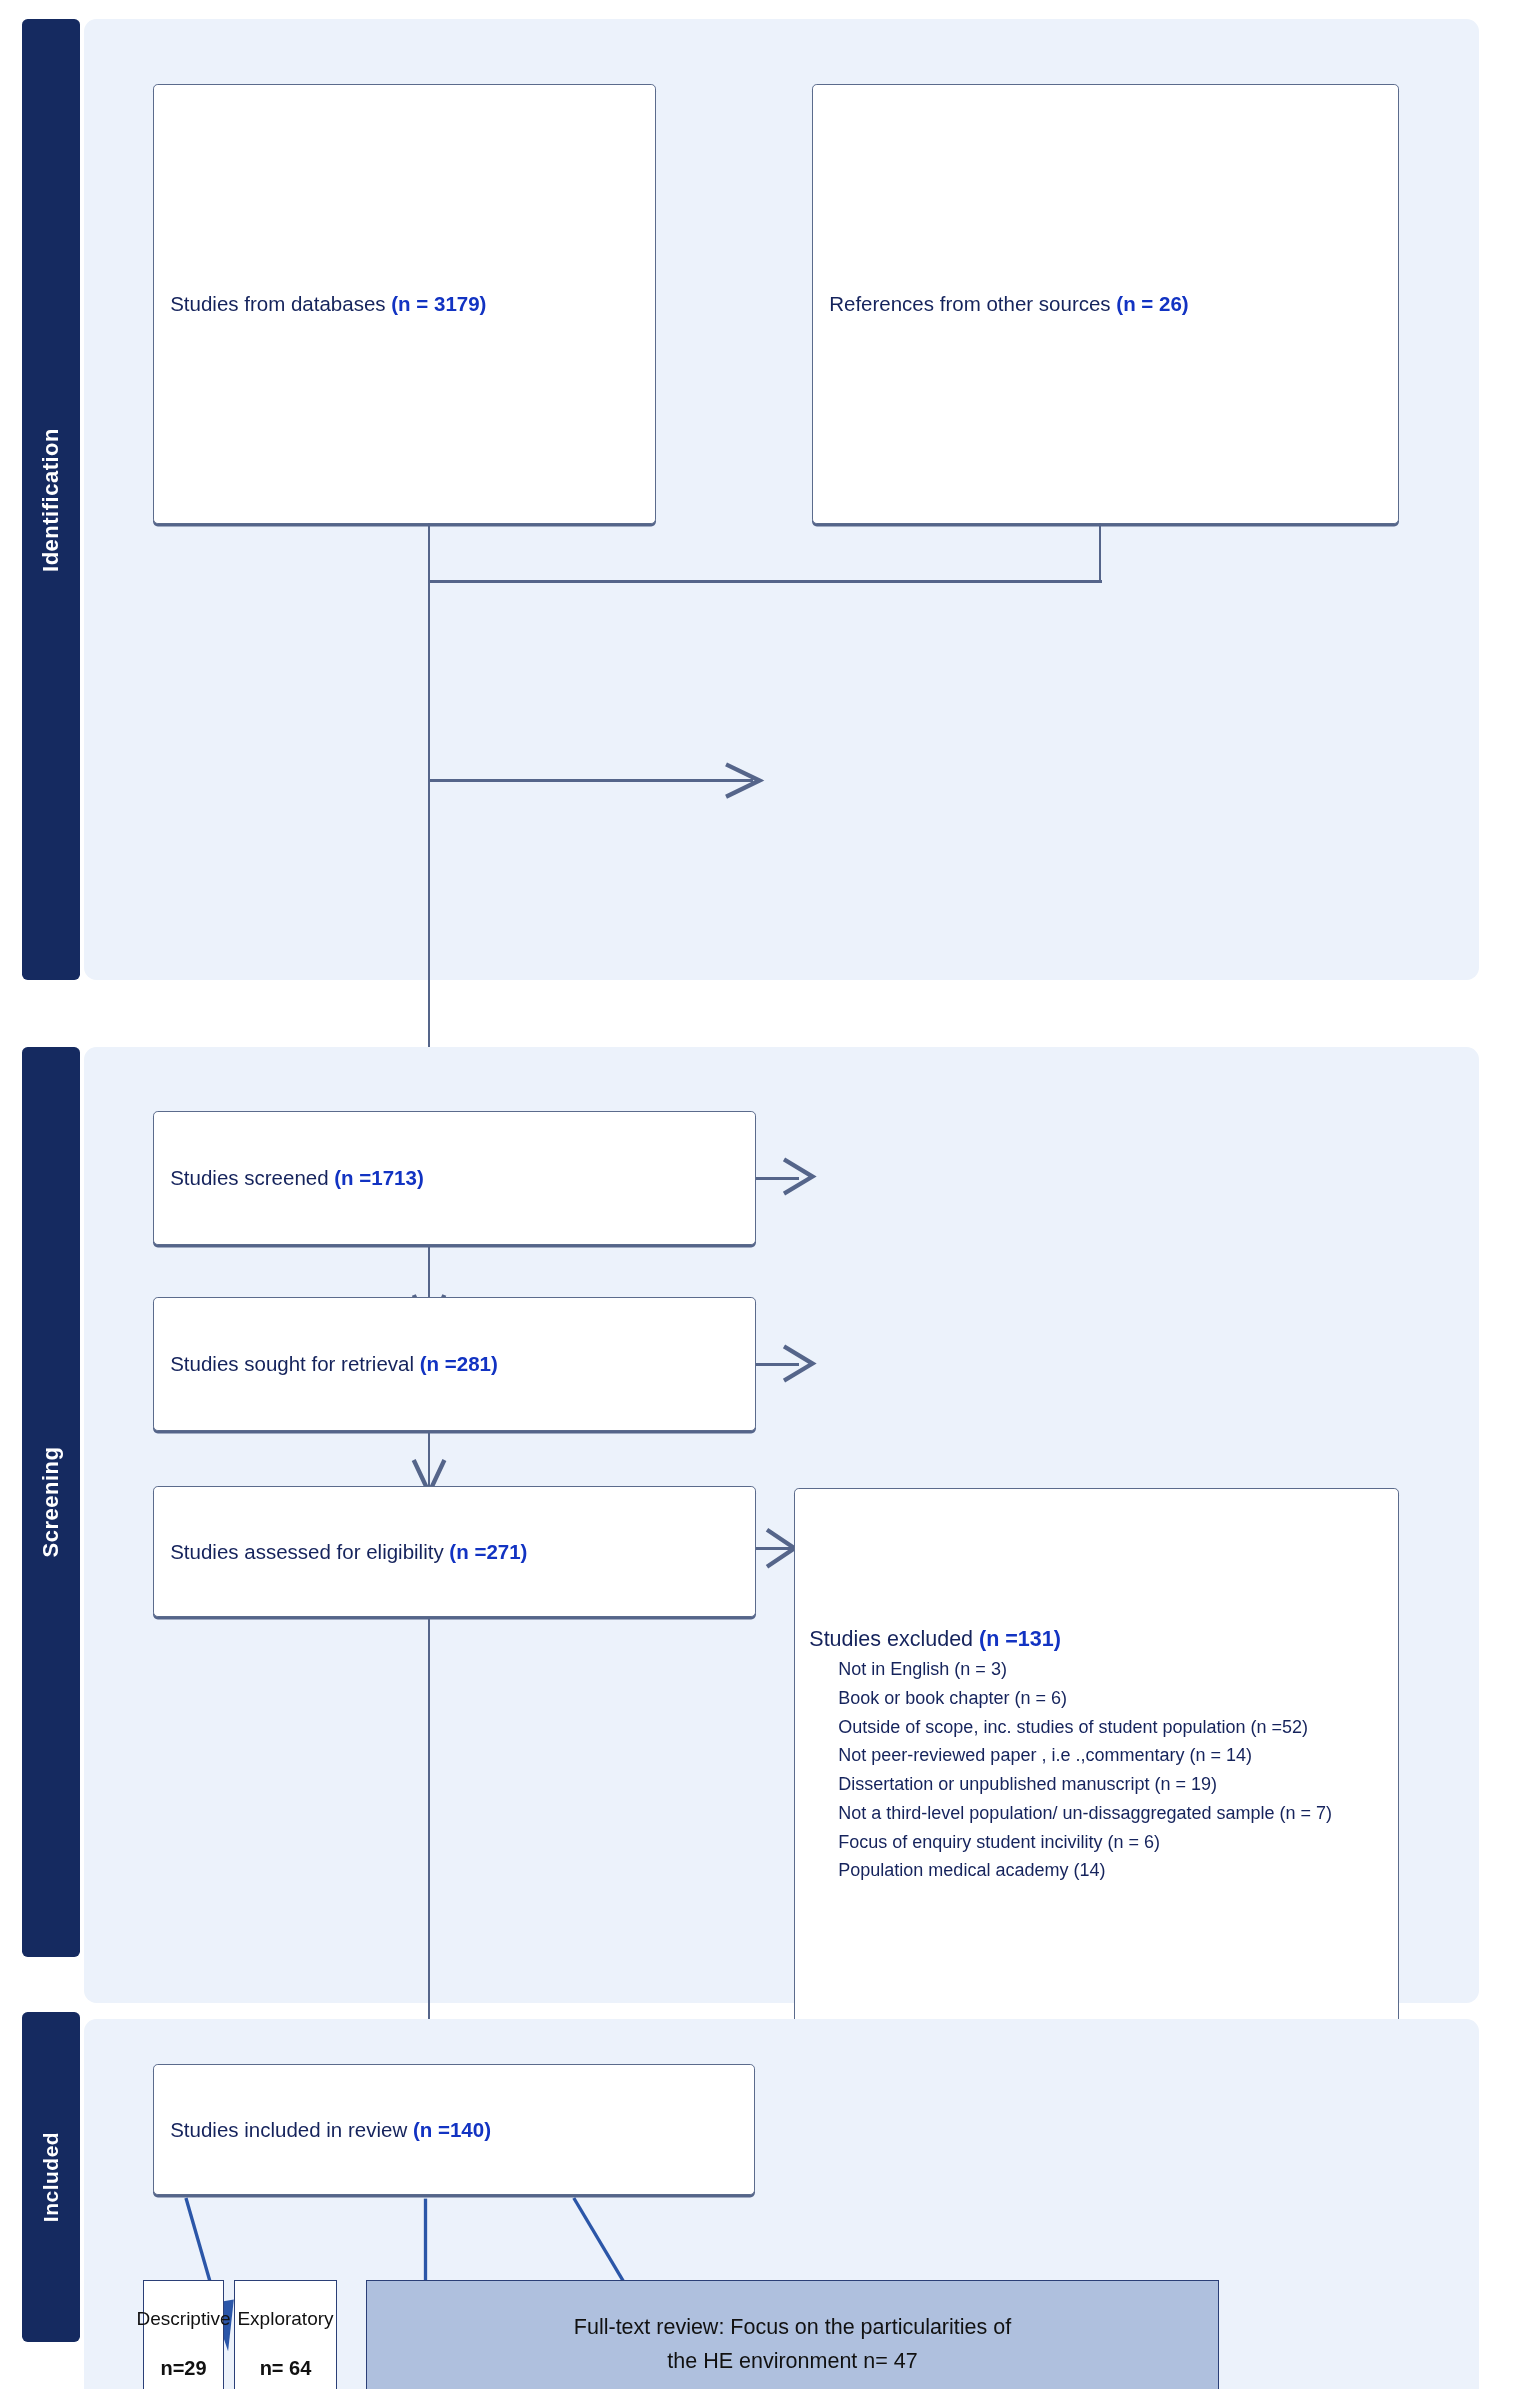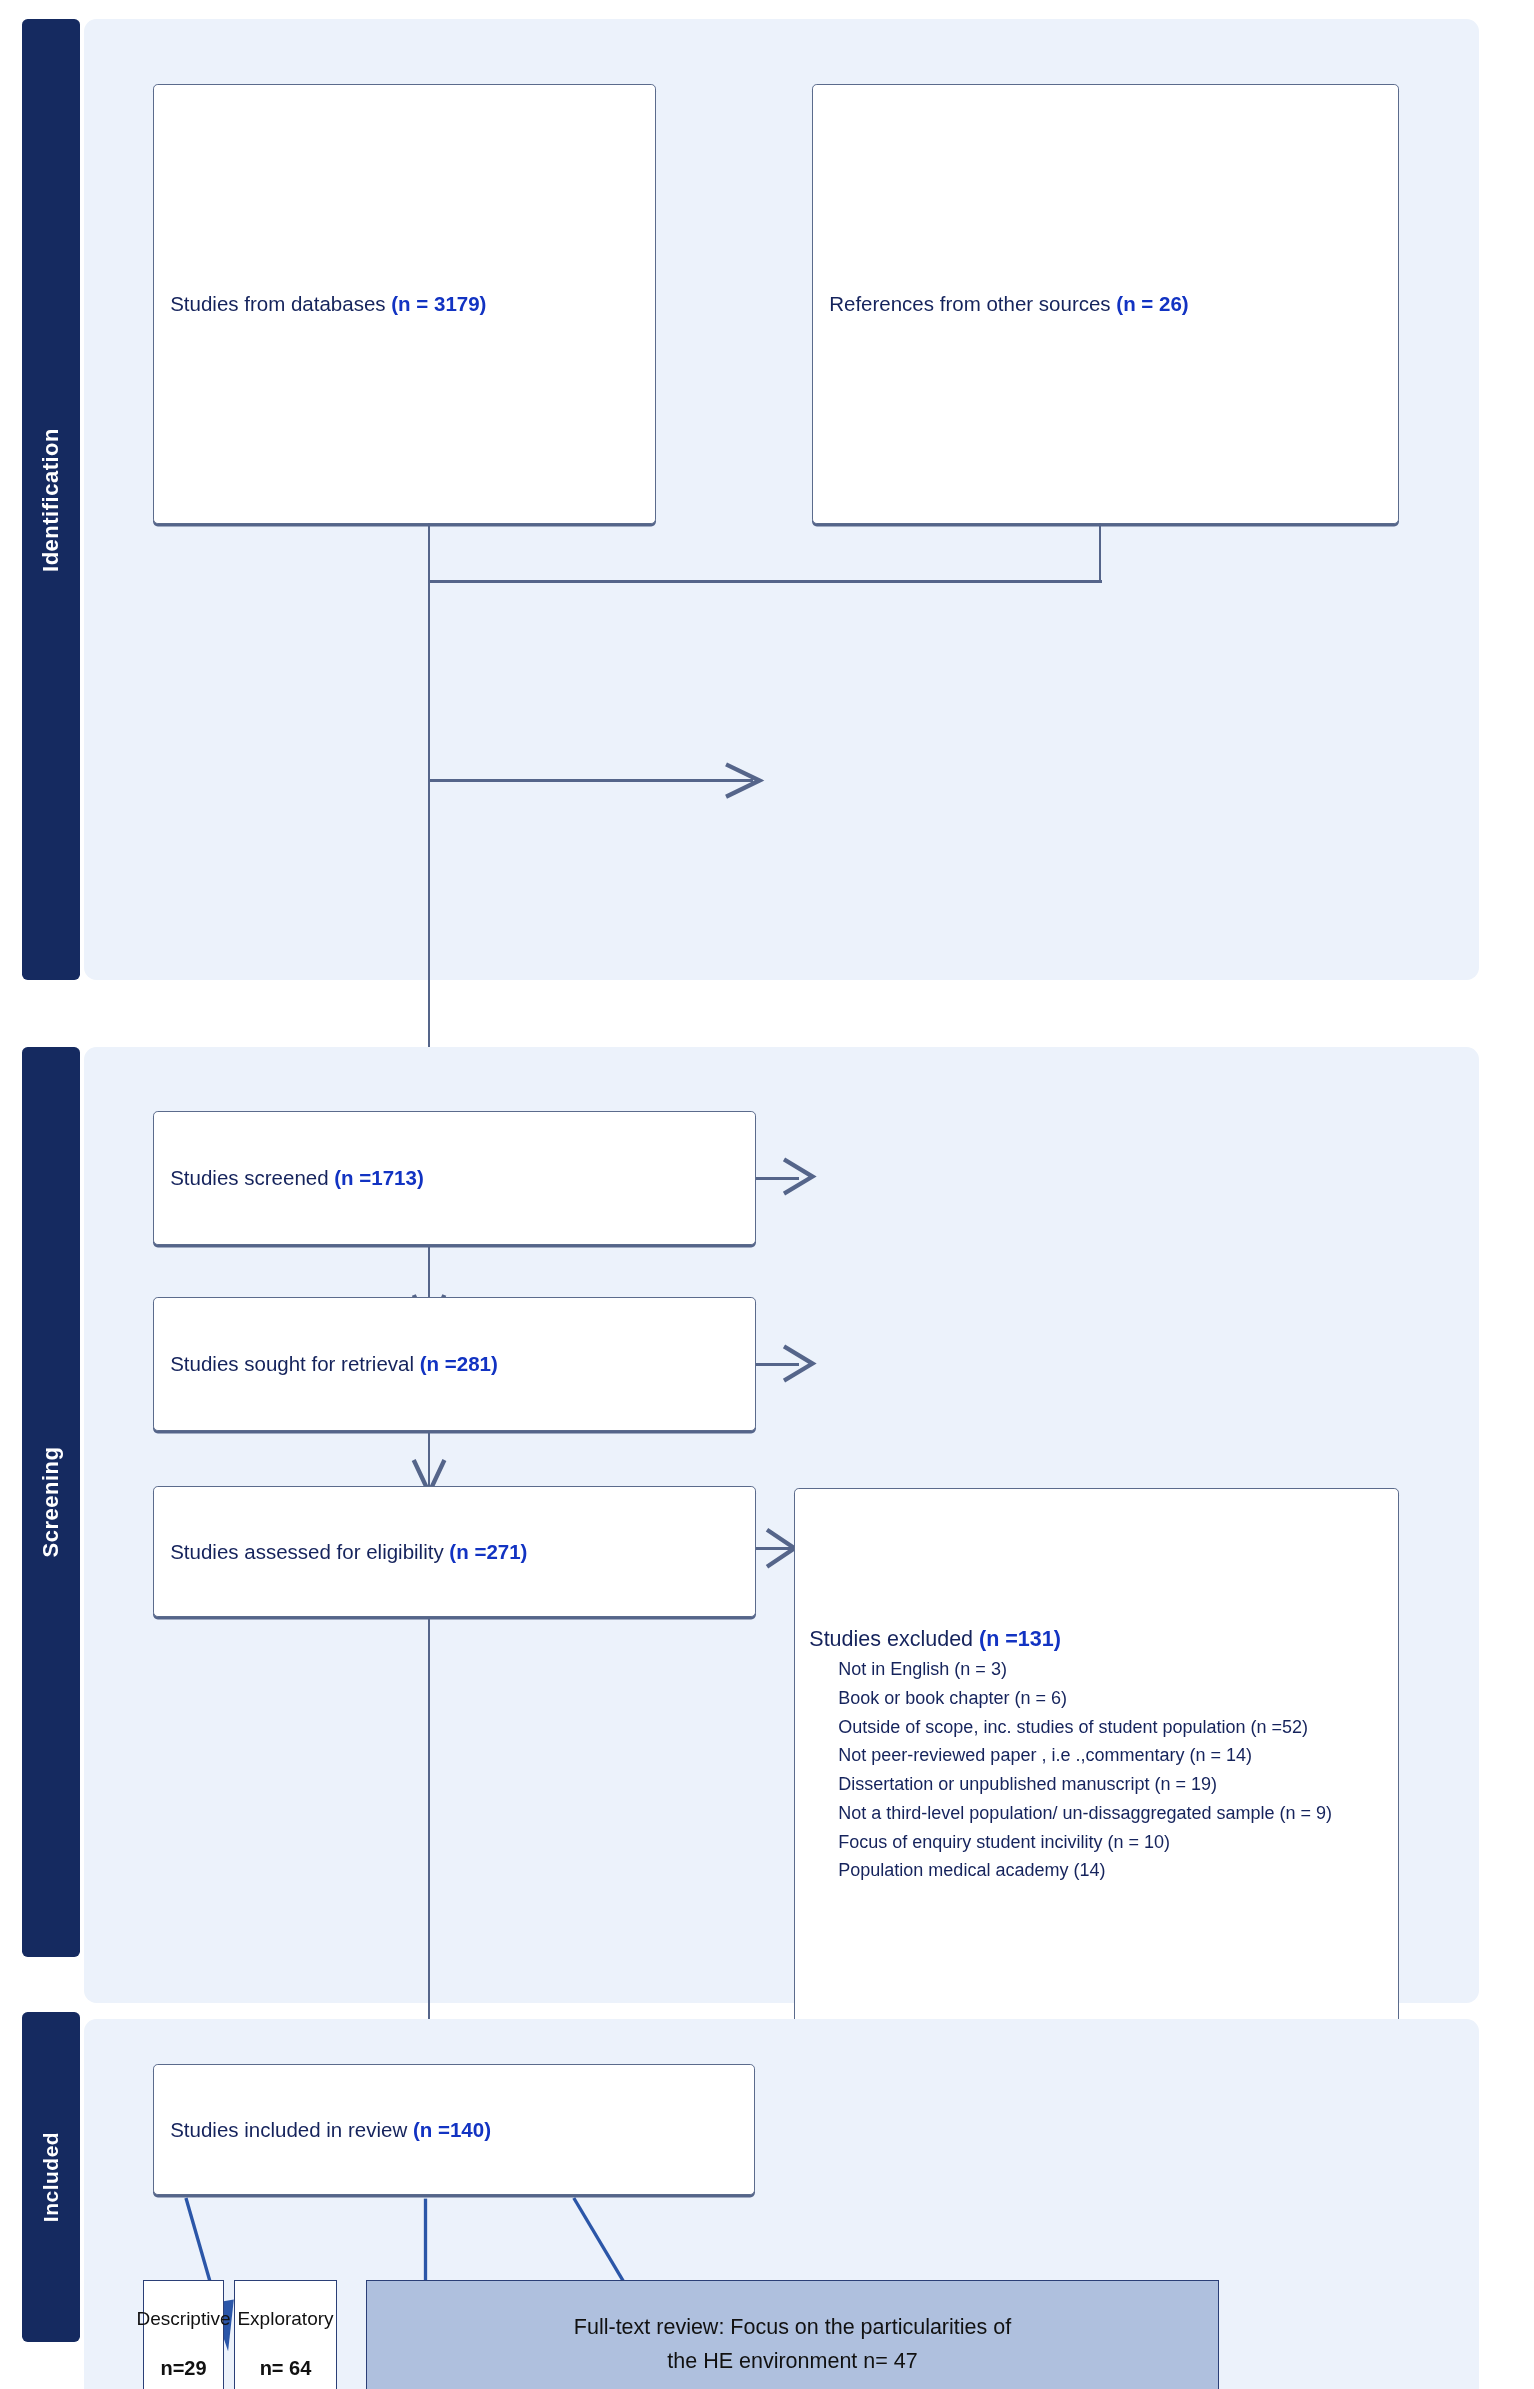--- a/index.html
+++ b/index.html
@@ -155,22 +155,22 @@
       <div class="head-line">
         <span>Studies excluded</span>
         <span class="nblue">(n =131)</span>
       </div>
       <ul class="sublist">
         <li>Not in English (n = 3)</li>
         <li>Book or book chapter (n = 6)</li>
         <li>Outside of scope, inc. studies of student population (n =52)</li>
         <li>Not peer-reviewed paper , i.e .,commentary (n = 14)</li>
         <li>Dissertation or unpublished manuscript (n = 19)</li>
-        <li>Not a third-level population/ un-dissaggregated sample (n = 9)</li>
-        <li>Focus of enquiry student incivility  (n = 10)</li>
+        <li>Not a third-level population/ un-dissaggregated sample (n = 7)</li>
+        <li>Focus of enquiry student incivility  (n = 6)</li>
         <li>Population medical academy (14)</li>
       </ul>
     </div>
   </div>
 
   <div class="vline" style="left:428px;top:1618px;height:456px;"></div>
   <svg class="arrow" style="left:404px;top:2036px;width:53px;height:50px;" viewBox="0 0 110 105">
     <path d="M20 0 L52 72 L84 0" fill="none" stroke="#55658a" stroke-width="9"></path>
   </svg>
 

